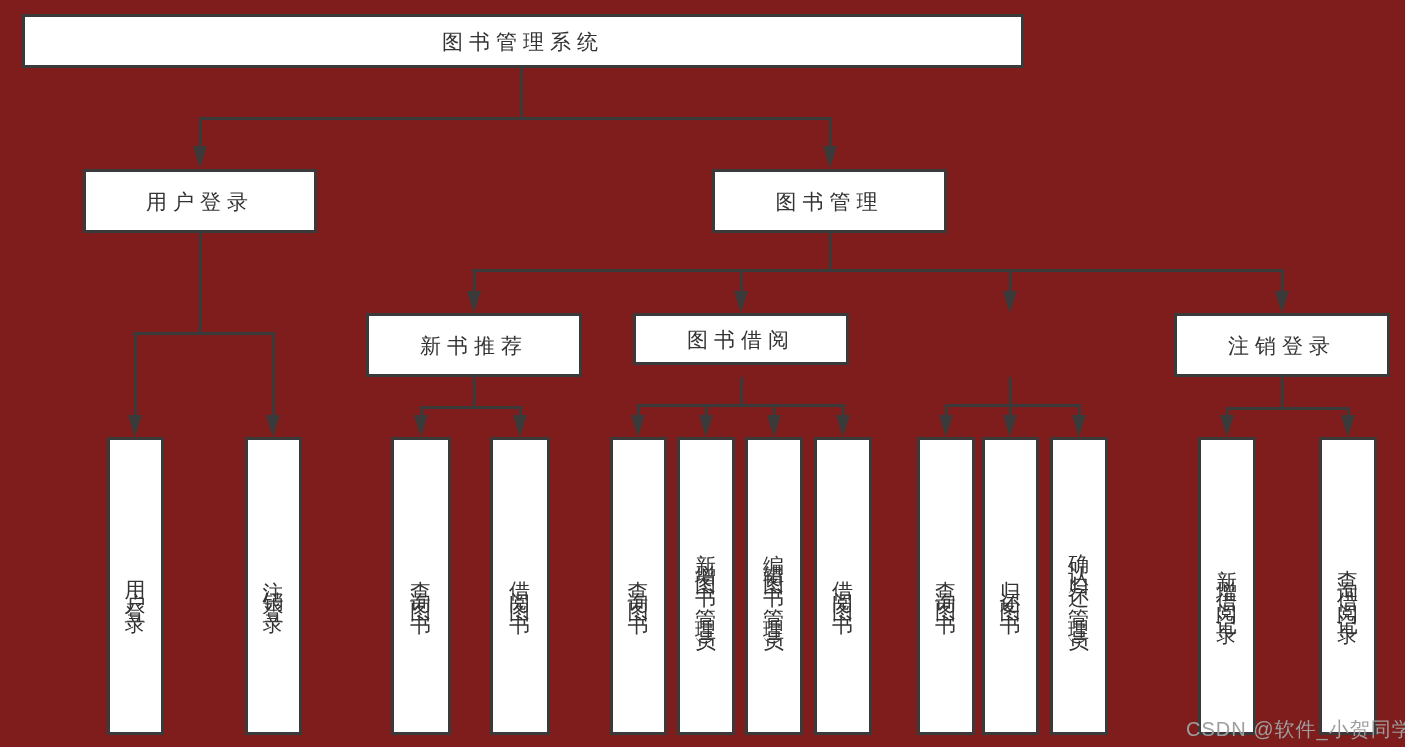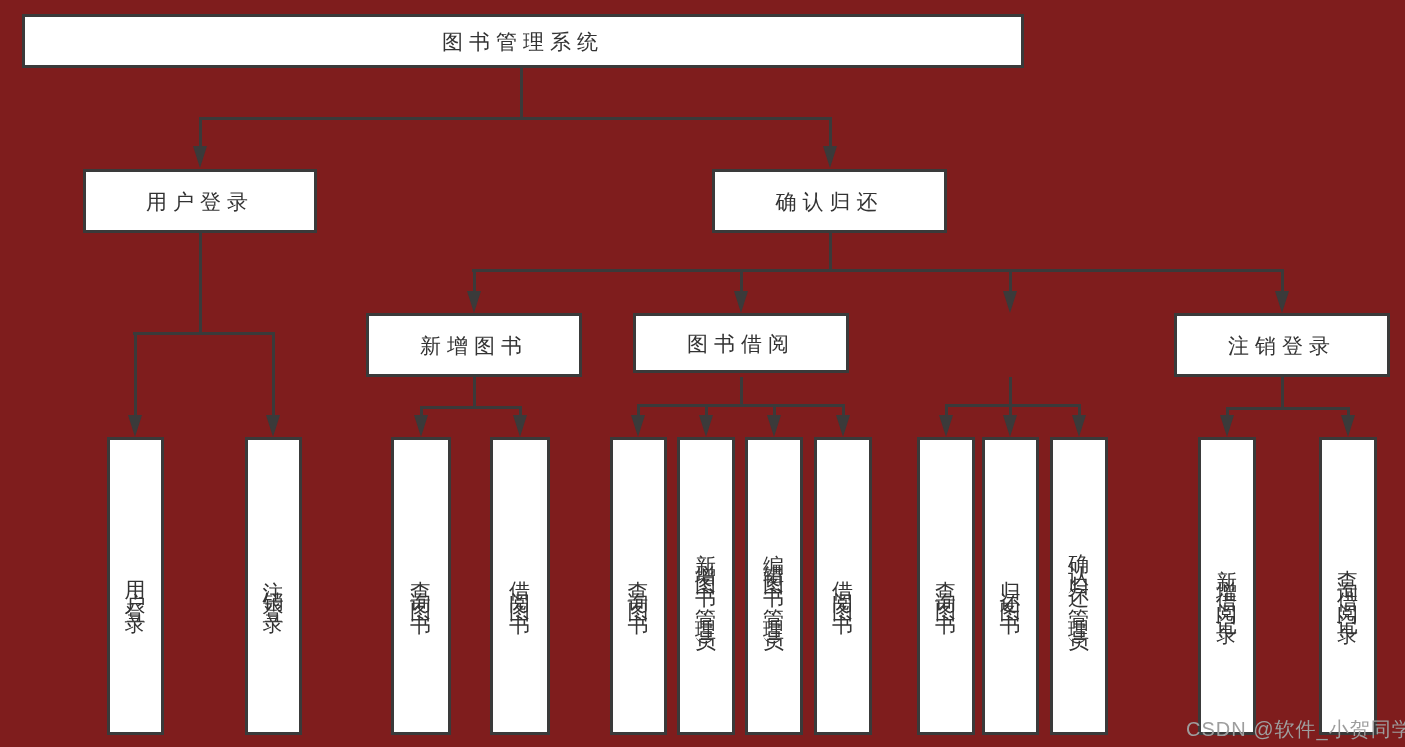--- a/index.html
+++ b/index.html
@@ -129,27 +129,27 @@
   <div class="arrow" style="left:1341px;top:415px"></div>
 
   <div class="node" style="left:22px;top:14px;width:1002px;height:54px">
     <span>图书管理系统</span>
   </div>
 
   <div class="node" style="left:83px;top:169px;width:234px;height:64px">
     <span>用户登录</span>
   </div>
   <div class="node" style="left:712px;top:169px;width:235px;height:64px">
-    <span>确认归还</span>
+    <span>图书管理</span>
   </div>
 
   <div class="node" style="left:366px;top:313px;width:216px;height:64px">
-    <span>新增图书</span>
-  </div>
-  <div class="node" style="left:633px;top:313px;width:216px;height:60px">
+    <span>新书推荐</span>
+  </div>
+  <div class="node" style="left:633px;top:313px;width:216px;height:52px">
     <span>图书借阅</span>
   </div>
   <div class="node" style="left:1174px;top:313px;width:216px;height:64px">
     <span>注销登录</span>
   </div>
 
   <div class="node vert" style="left:107px;width:57px">
     <span>用户登录</span>
   </div>
   <div class="node vert" style="left:245px;width:57px">

